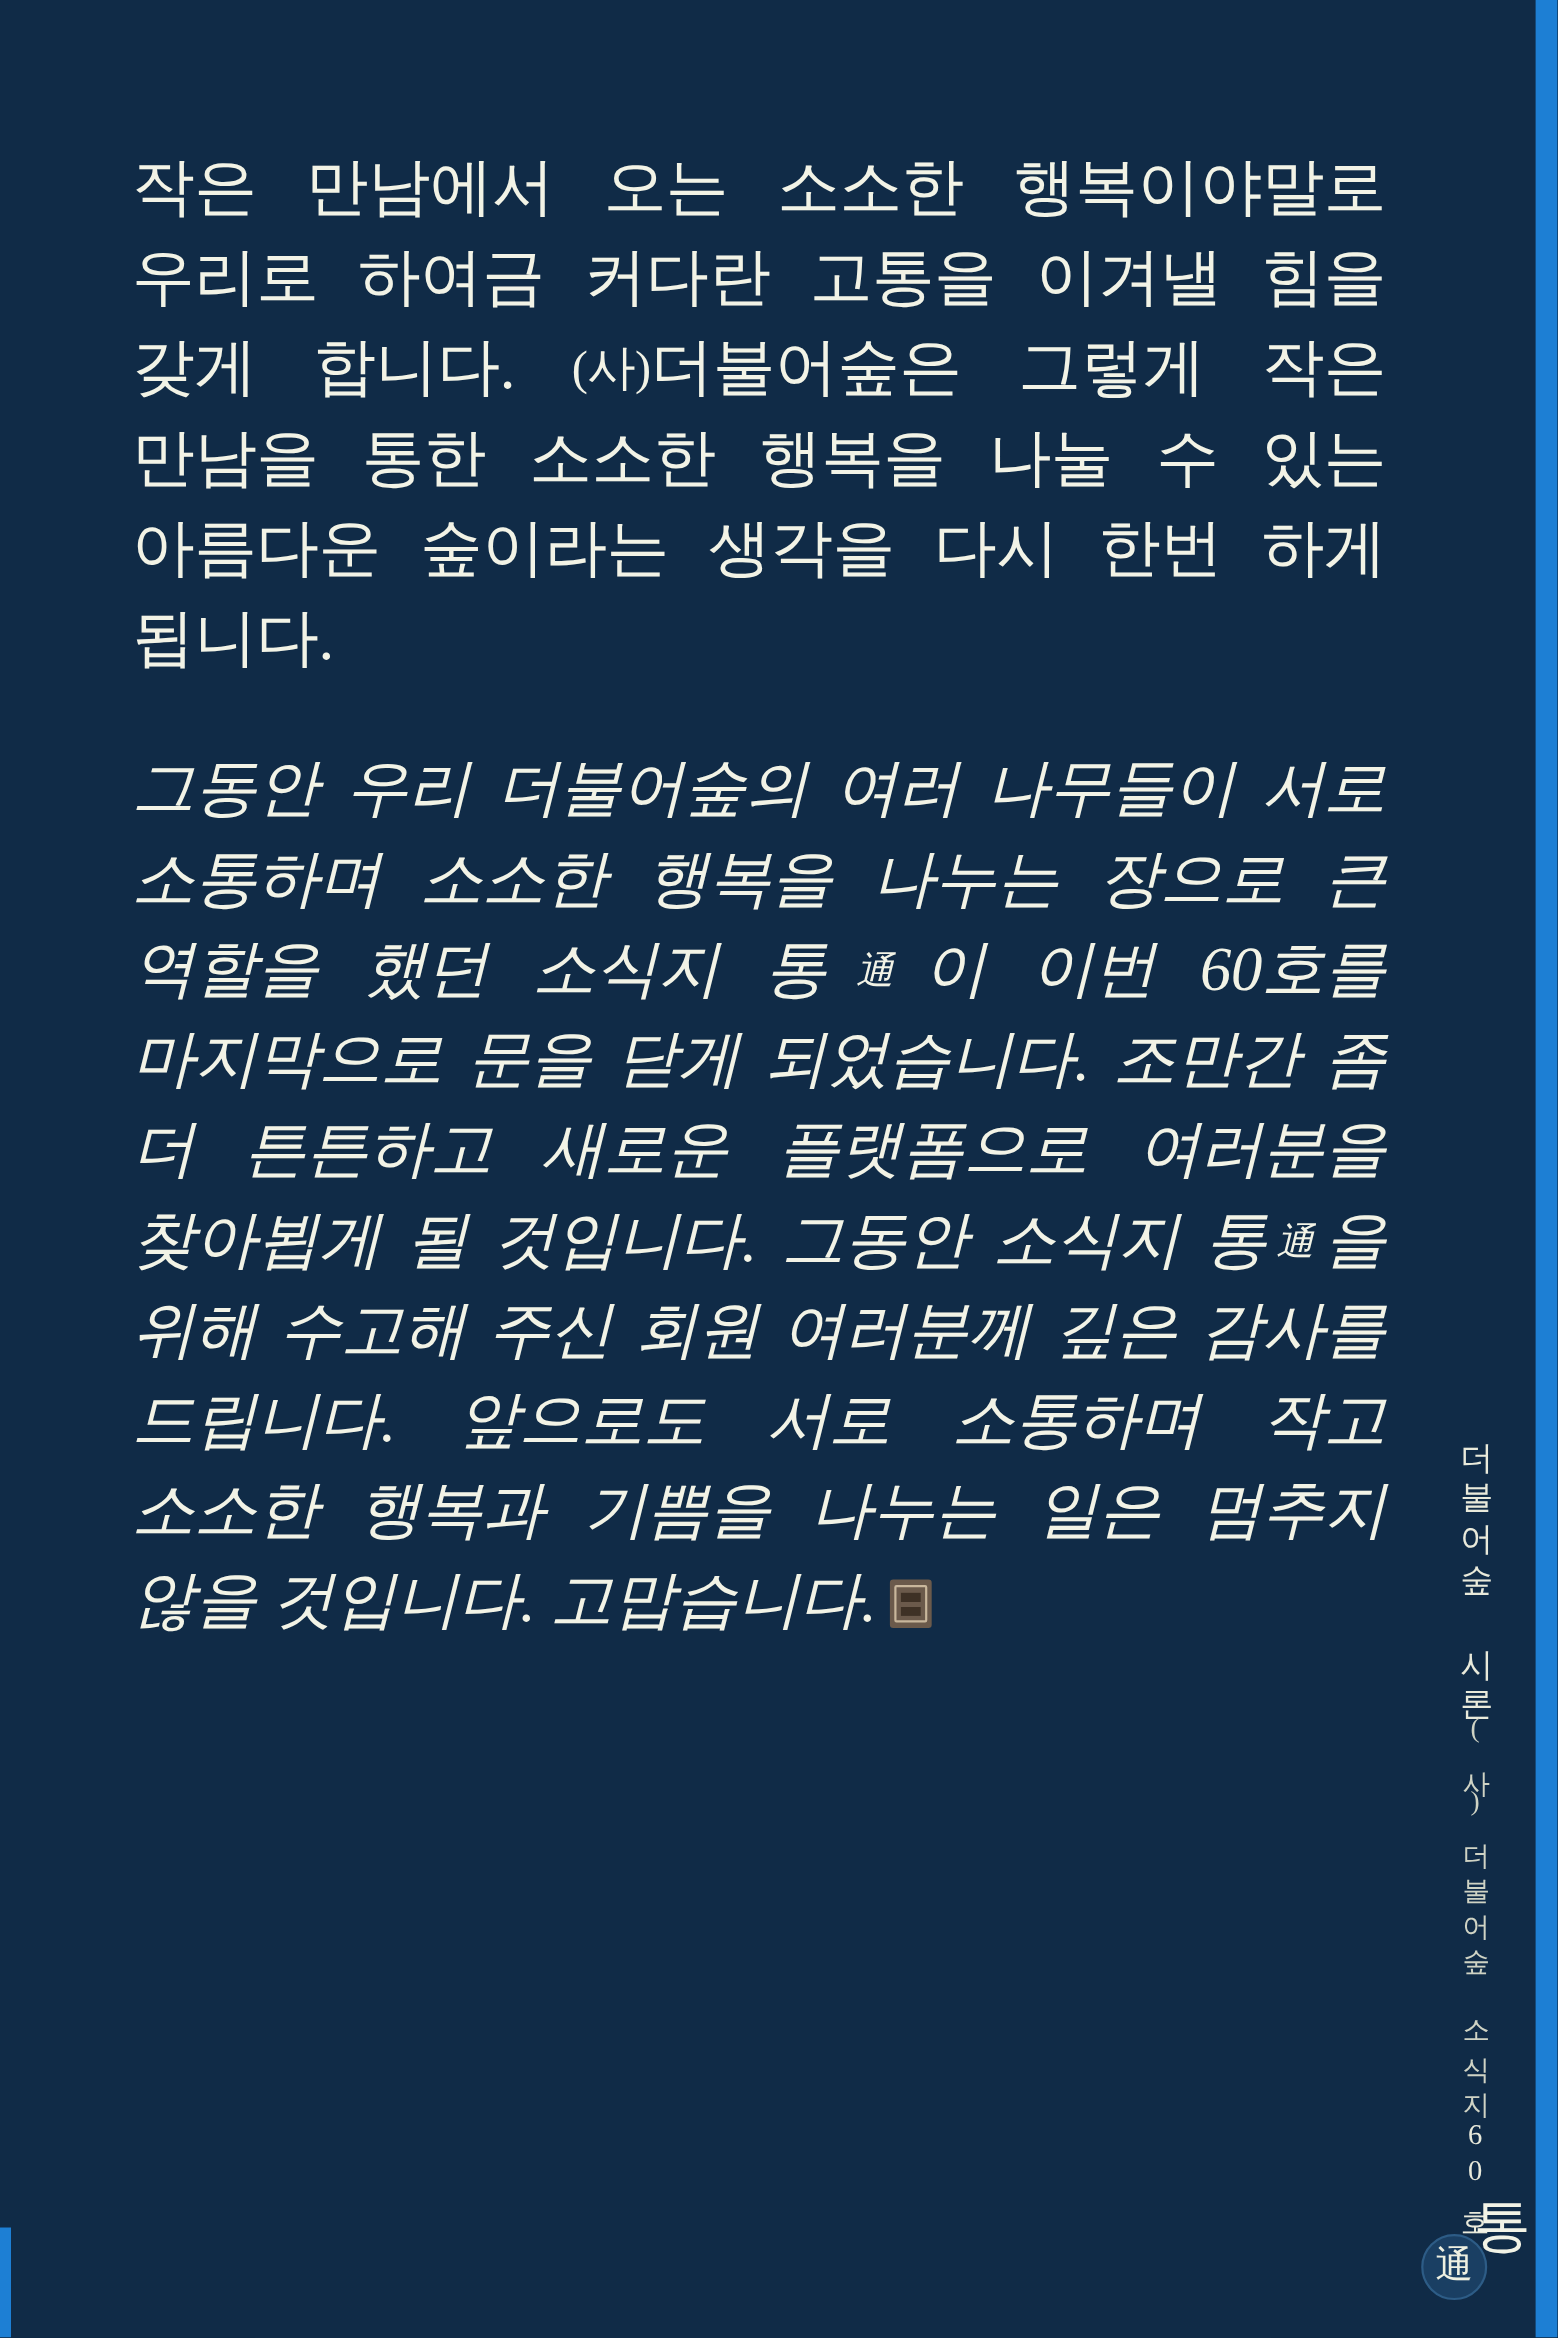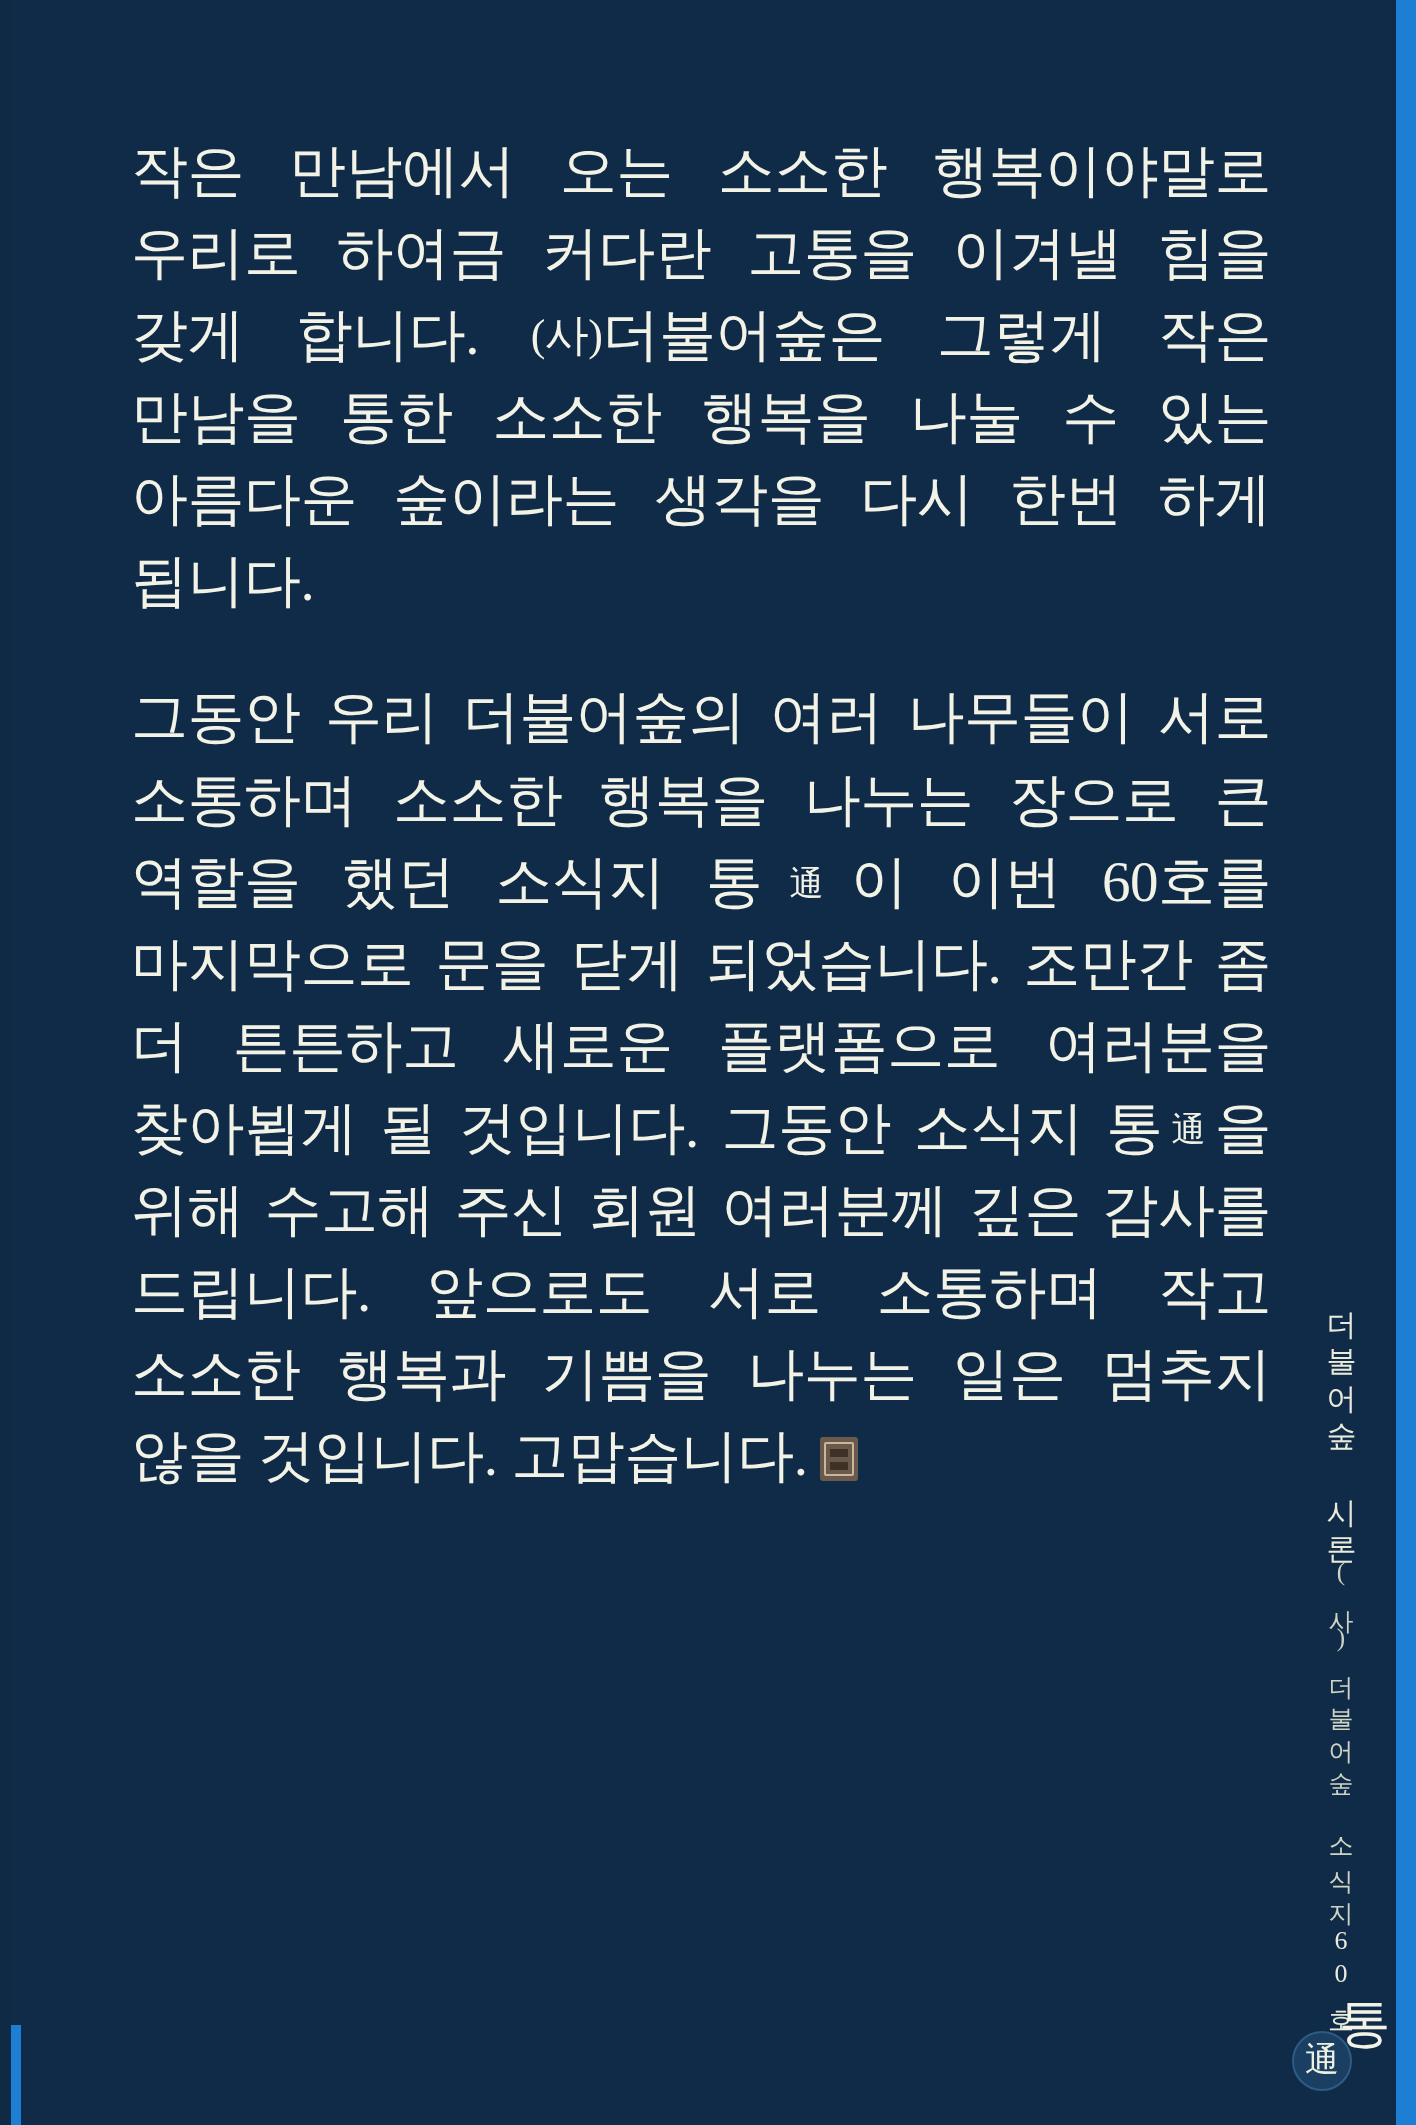--- a/index.html
+++ b/index.html
@@ -13,21 +13,20 @@
     position: relative;
     overflow: hidden;
     font-family: "Liberation Serif", "DejaVu Serif", serif;
   }
 
   
   .page {
     position: absolute;
     inset: 0;
     background: #102b47;
-    margin-left: 11px;
   }
 
   
   .edge-bar {
     position: absolute;
     top: 0;
     right: 0;
     width: 20px;
     height: 2125px;
     background: #1d7fd4;
@@ -54,20 +53,21 @@
     font-size: 57px;
     line-height: 1.44;
     text-align: justify;
     text-justify: inter-character;
     letter-spacing: -0.5px;
     margin: 0 0 54px 0;
     word-break: keep-all;
   }
   .para:last-child {
     margin-bottom: 0;
+    font-style: italic;
   }
   .para .hanja {
     font-size: 34px;
     vertical-align: 6px;
     letter-spacing: 0;
   }
   .para .paren-sa {
     font-size: 44px;
     vertical-align: 4px;
   }

